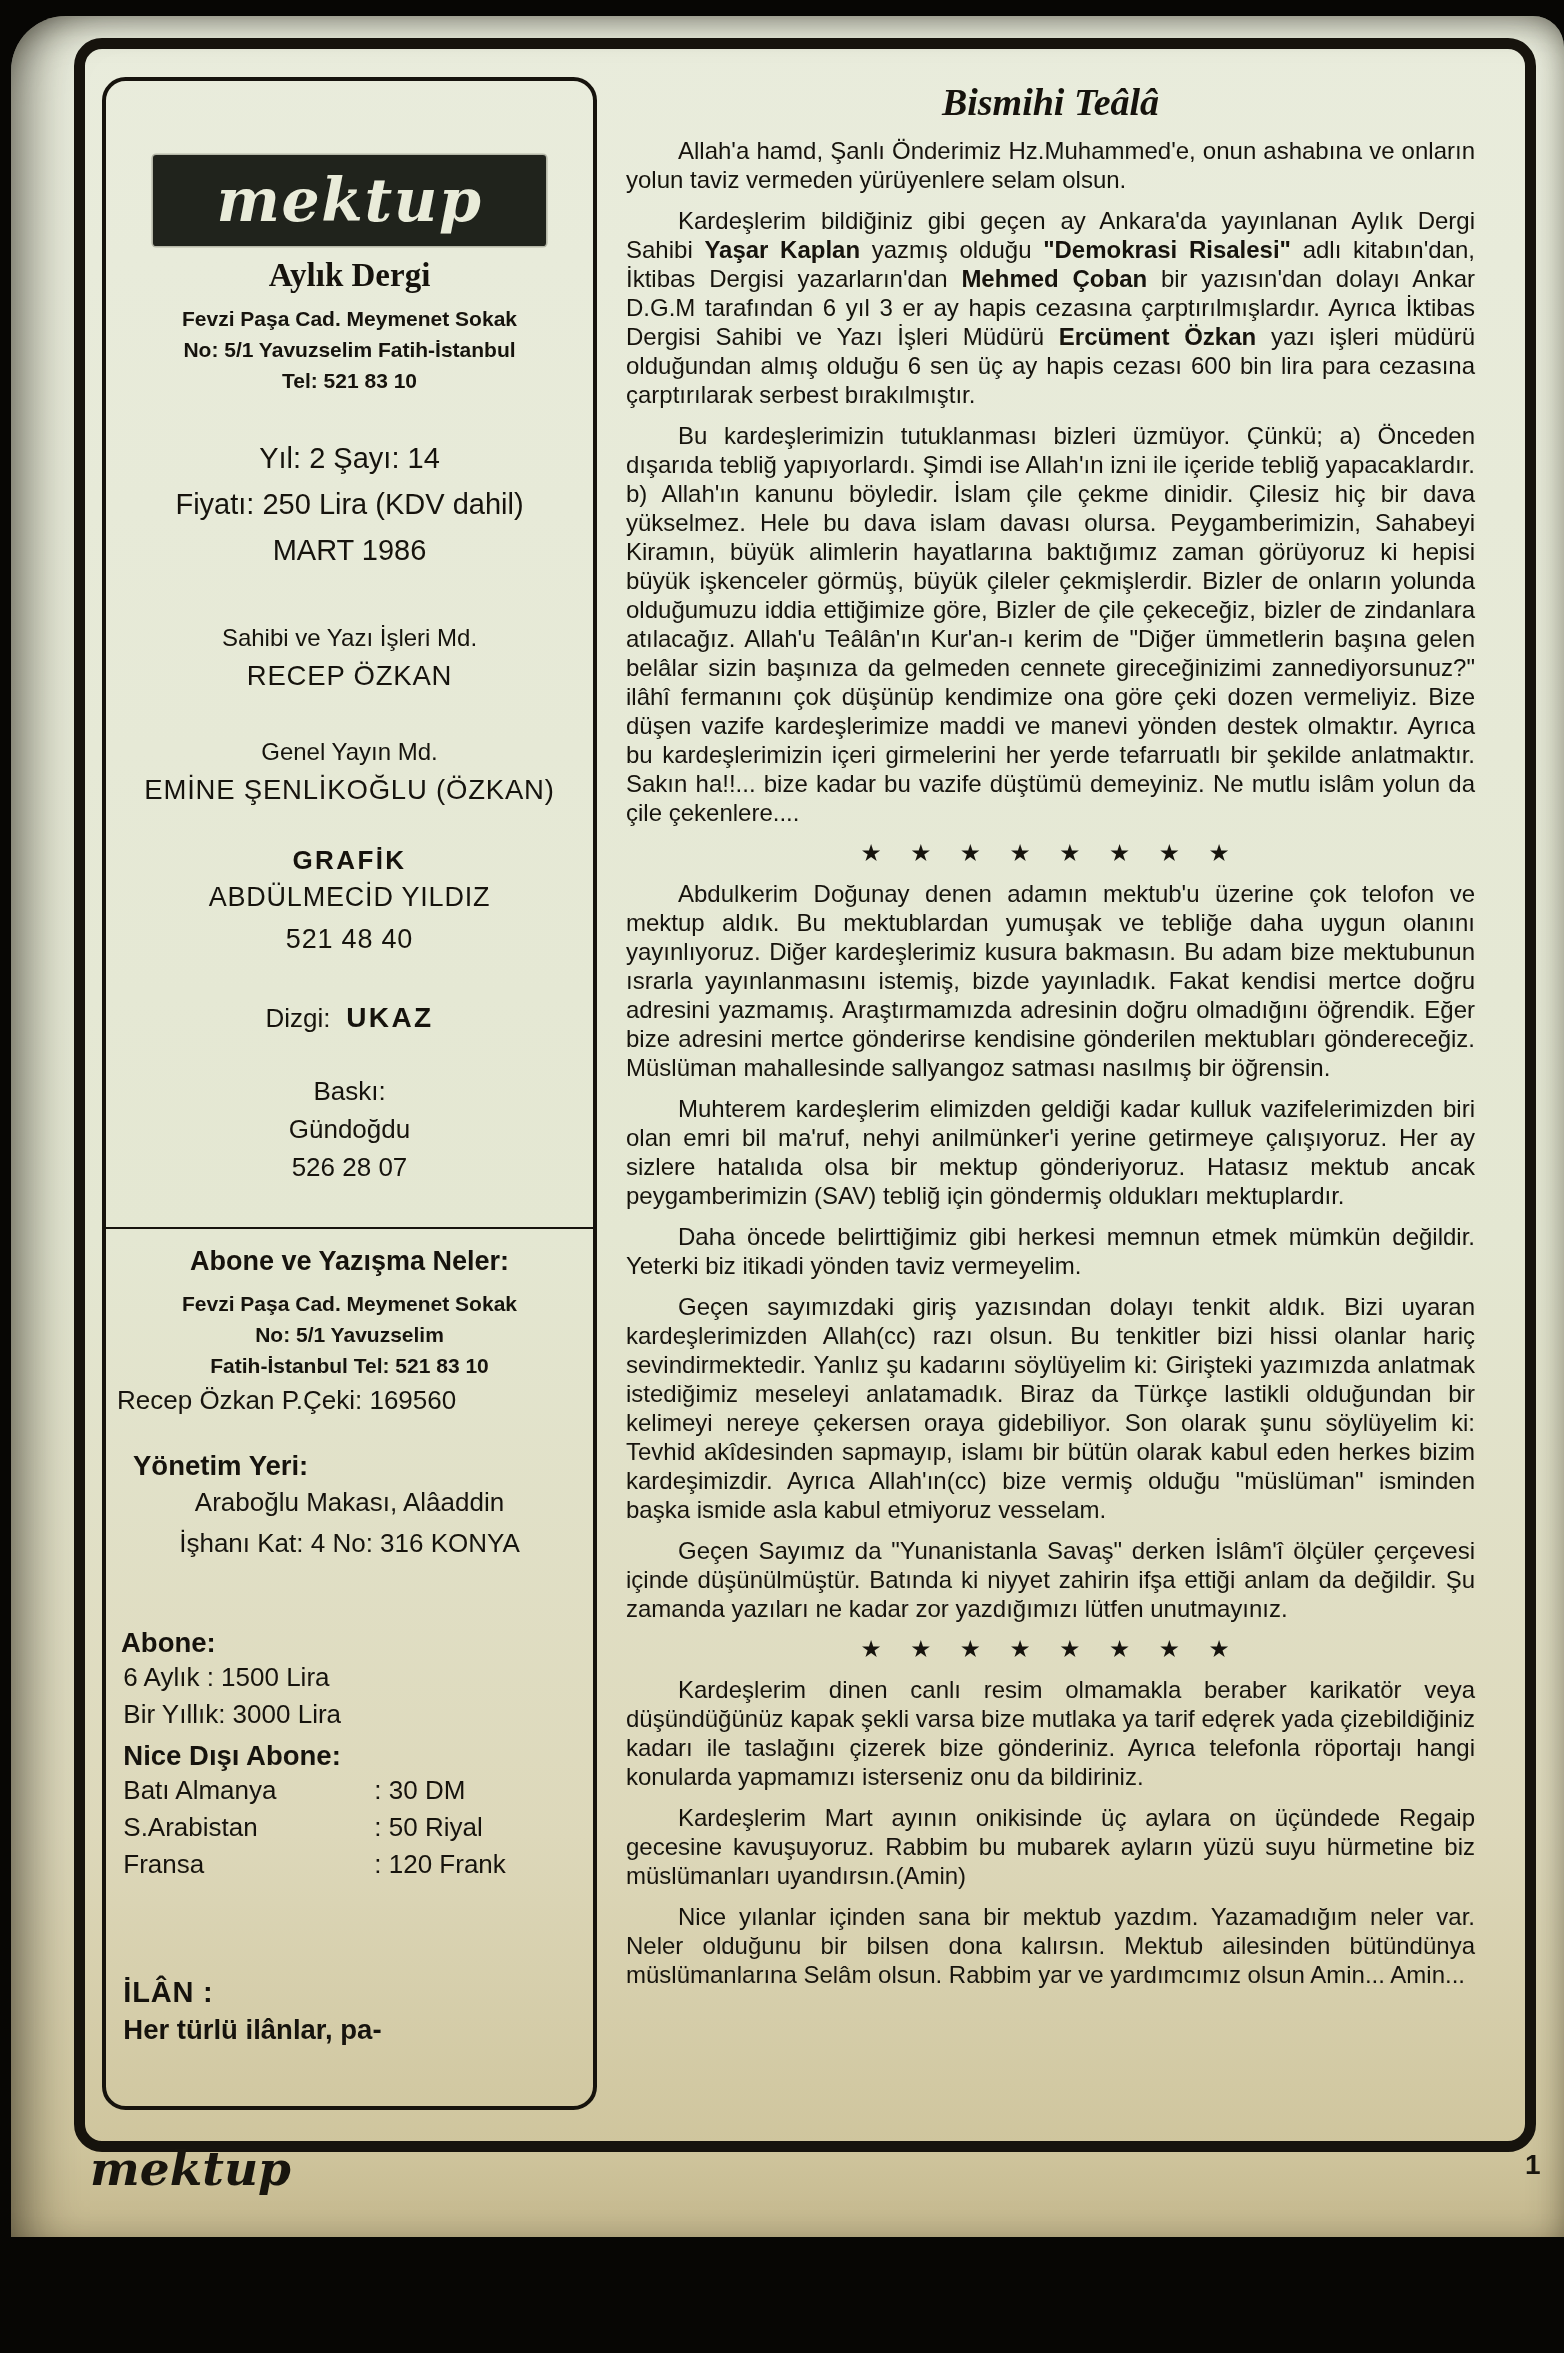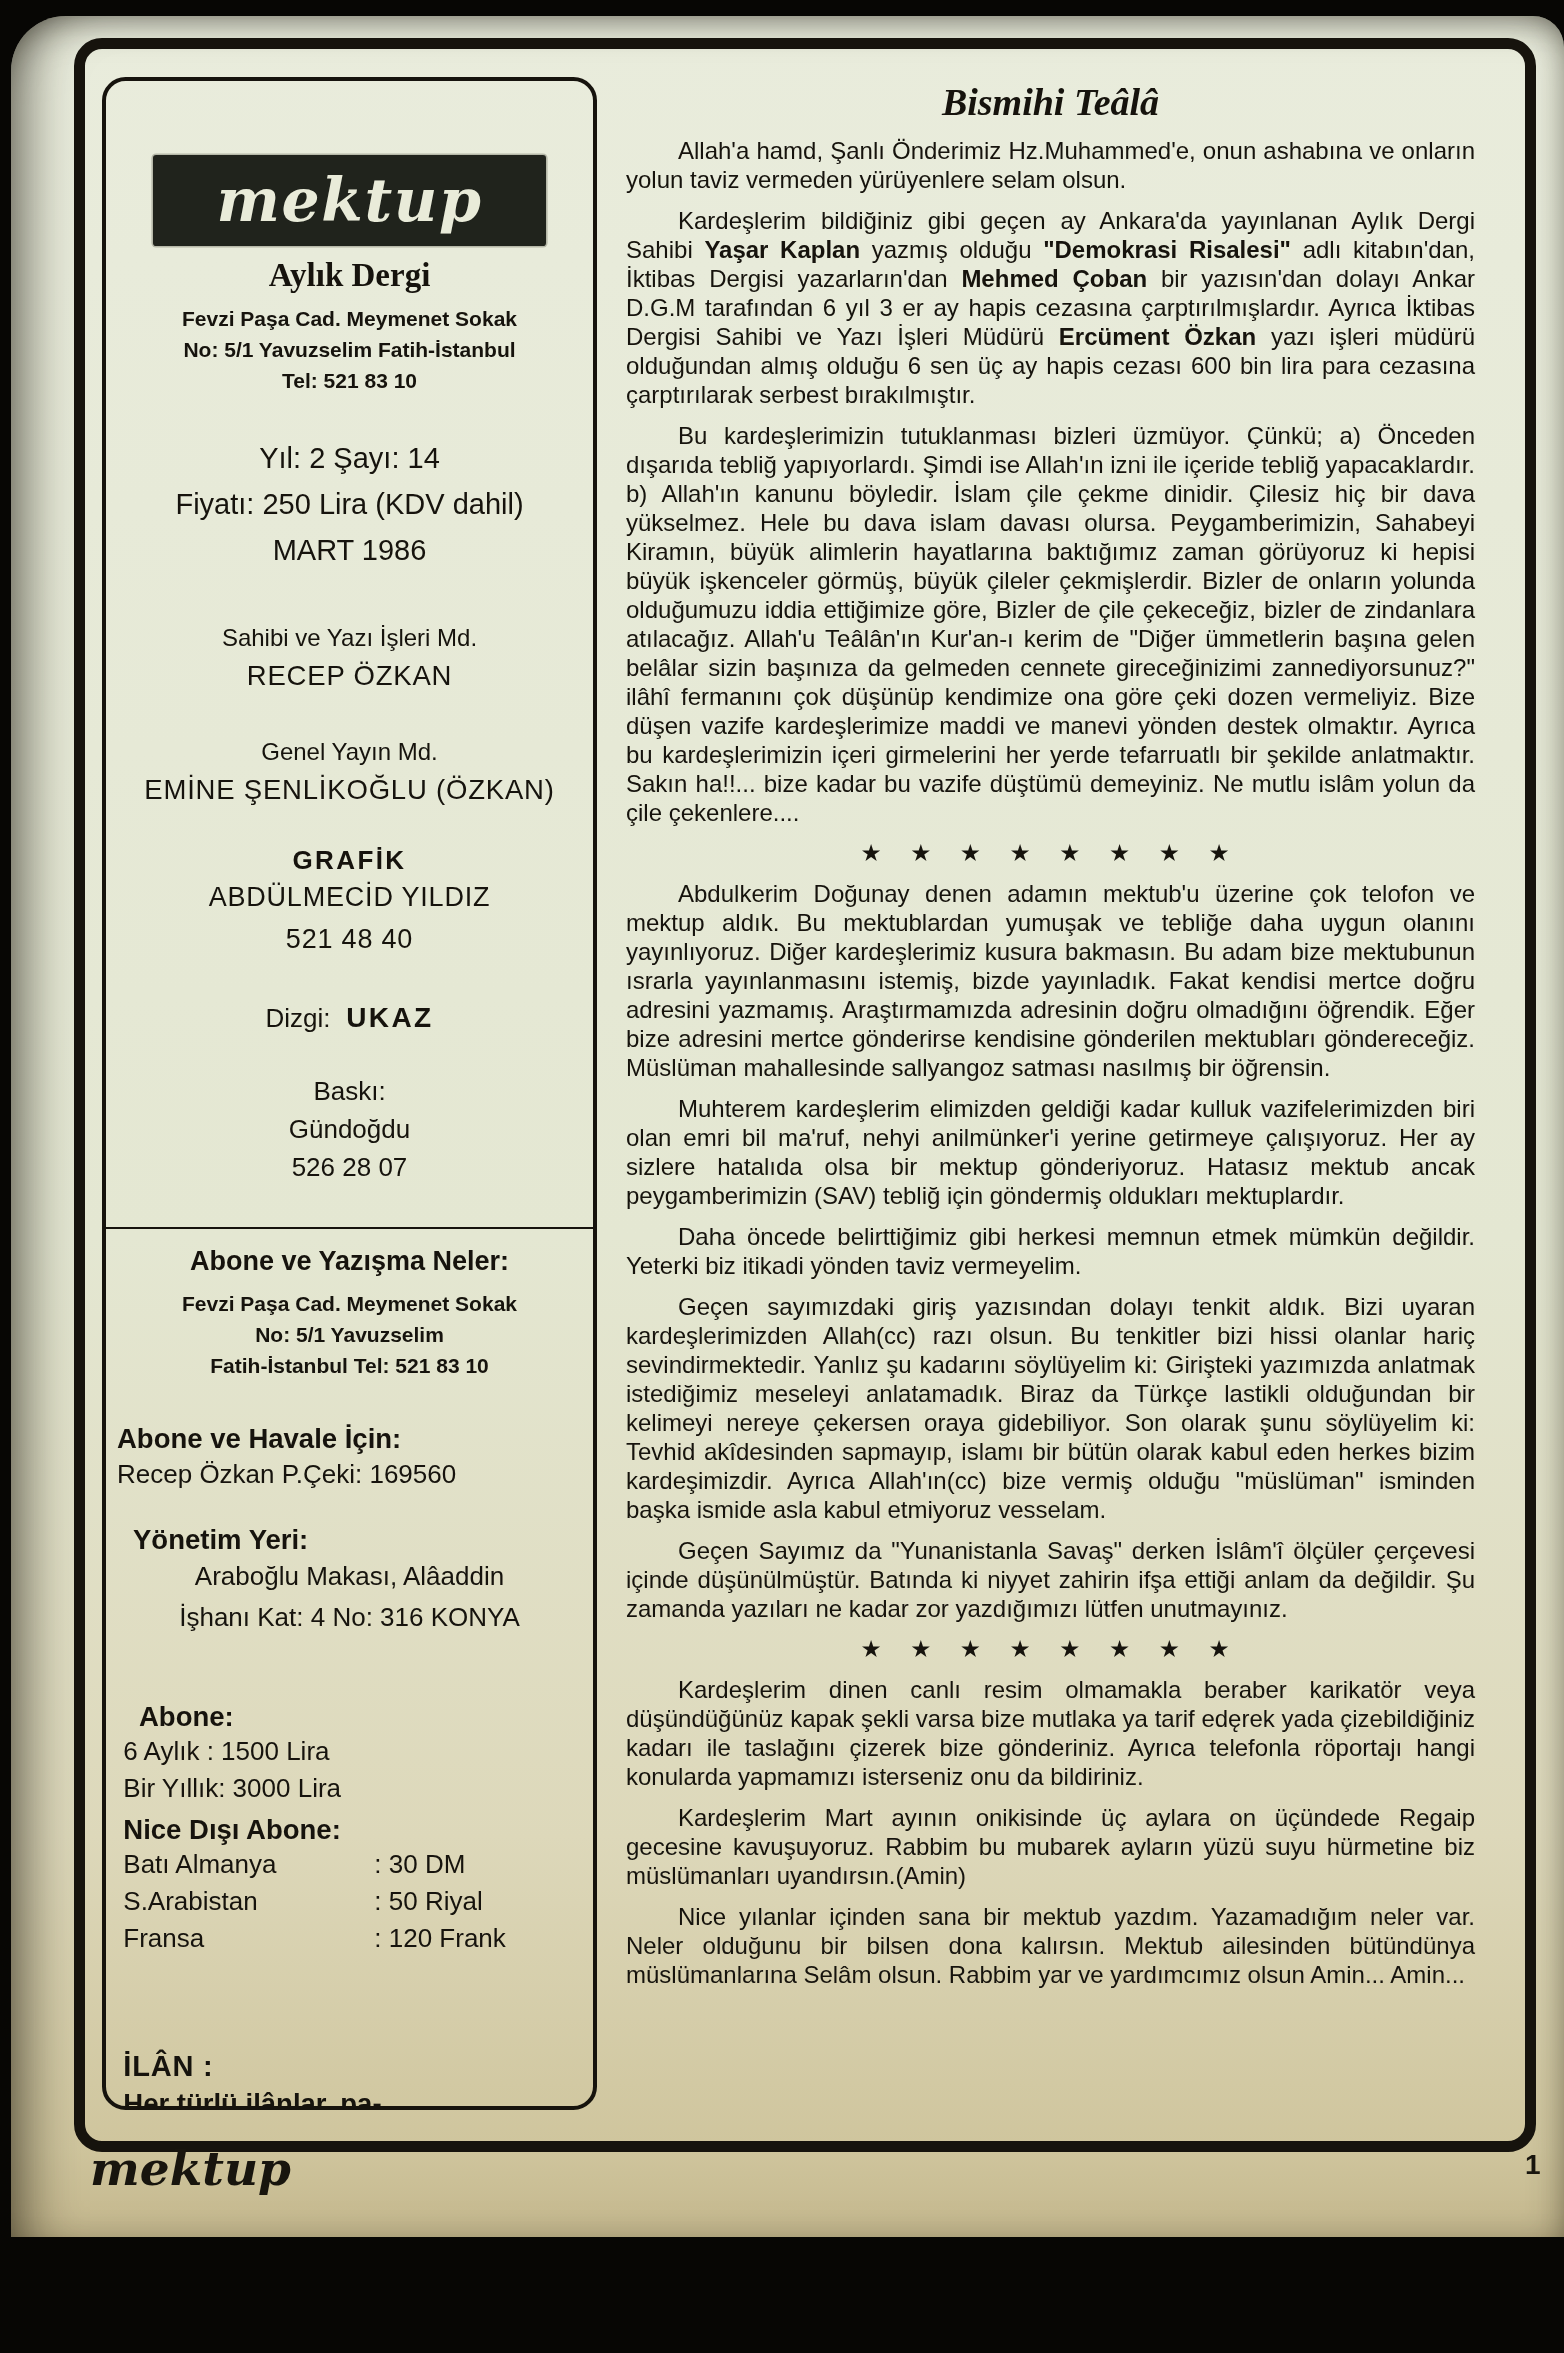--- a/index.html
+++ b/index.html
@@ -38,21 +38,21 @@
   .baski-label{font-size:26px;line-height:38px;}
   .baski-line{font-size:26px;line-height:38px;}
   .side-rule{margin:41px -7.9px 0;border:none;border-top:2.4px solid #16130d;}
   .sub-addr-title{margin-top:17.3px;font-size:27px;font-weight:bold;}
   .sub-addr{margin-top:11px;}
   .sub-addr-line{font-size:21px;font-weight:bold;line-height:31px;}
   .pay-title{margin-top:42px;font-size:27.5px;font-weight:bold;text-align:left;padding-left:11px;}
   .pay-value{font-size:26px;line-height:39px;text-align:left;padding-left:11px;}
   .mgmt-title{margin-top:30px;font-size:27.5px;font-weight:bold;text-align:left;padding-left:27px;}
   .mgmt-line{font-size:26px;line-height:41px;}
-  .abone-title{margin-top:63px;font-size:27.5px;font-weight:bold;text-align:left;padding-left:33px;}
+  .abone-title{margin-top:63px;font-size:27.5px;font-weight:bold;text-align:left;padding-left:15px;}
   .abone-row{font-size:26px;line-height:37px;text-align:left;padding-left:17.3px;}
   .intl-title{margin-top:6.3px;font-size:27.5px;font-weight:bold;text-align:left;padding-left:17.3px;}
   .intl-row{display:flex;font-size:26px;line-height:37px;text-align:left;padding-left:17.3px;}
   .intl-row .row-left{width:251px;}
   .ilan-title{margin-top:93px;font-size:29px;font-weight:bold;text-align:left;padding-left:17.3px;letter-spacing:0.8px;}
   .ilan-line{font-size:27.5px;font-weight:bold;line-height:41px;text-align:left;padding-left:17.3px;}
   
   .article{position:absolute;left:603px;top:64px;width:873px;height:2042px;overflow:hidden;}
   .art-heading{font-family:"Liberation Serif", serif;font-style:italic;font-weight:bold;
          font-size:38px;text-align:center;margin-bottom:7.9px;}
@@ -119,21 +119,20 @@
 
       <hr class="side-rule">
 
       <div class="sub-addr-title">Abone ve Yazışma Neler:</div>
       <div class="sub-addr">
           <div class="sub-addr-line">Fevzi Paşa Cad. Meymenet Sokak</div>
           <div class="sub-addr-line">No: 5/1 Yavuzselim</div>
           <div class="sub-addr-line">Fatih-İstanbul Tel: 521 83 10</div>
         </div>
 
-      <div class="pay-title">Abone ve Havale İçin:</div>
       <div class="pay-value">Recep Özkan P.Çeki: 169560</div>
 
       <div class="mgmt-title">Yönetim Yeri:</div>
       <div>
           <div class="mgmt-line">Araboğlu Makası, Alâaddin</div>
           <div class="mgmt-line">İşhanı Kat: 4 No: 316 KONYA</div>
         </div>
 
       <div class="abone-title">Abone:</div>
       <div>

